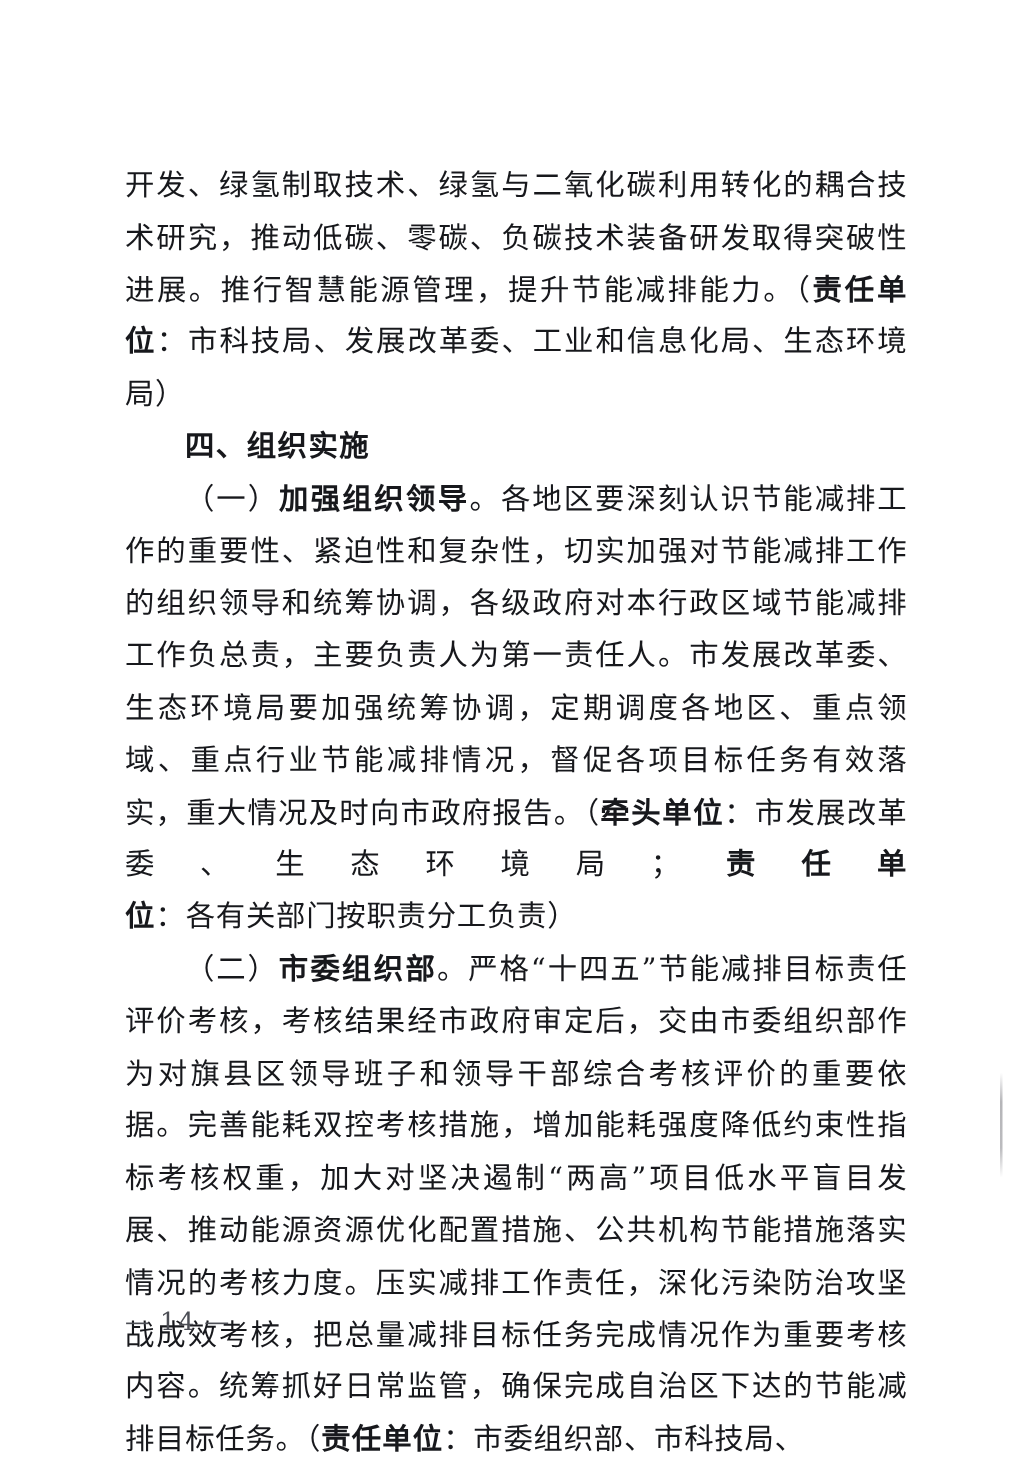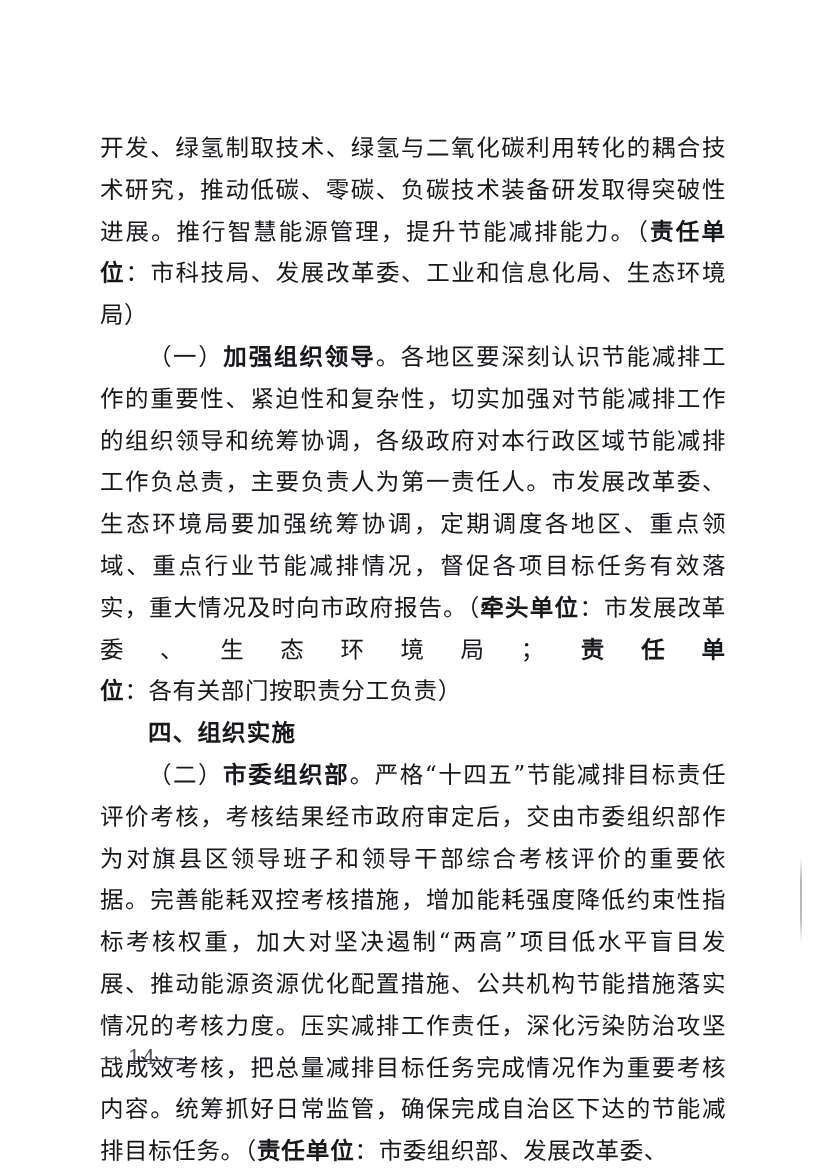--- a/index.html
+++ b/index.html
@@ -77,25 +77,25 @@
 </style>
 </head>
 <body>
 
 <div class="page">
 
   <div class="doc-body">
 
     <p class="para"><span>开发、绿氢制取技术、绿氢与二氧化碳利用转化的耦合技术研究，推动低碳、零碳、负碳技术装备研发取得突破性进展。推行智慧能源管理，提升节能减排能力。（</span><b class="bold">责任单位</b><span>：市科技局、发展改革委、工业和信息化局、生态环境局）</span></p>
 
+    <p class="para heading"><span>四、组织实施</span></p>
+
     <p class="para indent"><span>（一）</span><b class="bold">加强组织领导</b><span>。各地区要深刻认识节能减排工作的重要性、紧迫性和复杂性，切实加强对节能减排工作的组织领导和统筹协调，各级政府对本行政区域节能减排工作负总责，主要负责人为第一责任人。市发展改革委、生态环境局要加强统筹协调，定期调度各地区、重点领域、重点行业节能减排情况，督促各项目标任务有效落实，重大情况及时向市政府报告。（</span><b class="bold">牵头单位</b><span>：市发展改革委、生态环境局；</span><b class="bold">责任单位</b><span>：各有关部门按职责分工负责）</span></p>
 
-    <p class="para heading"><span>四、组织实施</span></p>
-
-    <p class="para indent"><span>（二）</span><b class="bold">市委组织部</b><span>。严格“十四五”节能减排目标责任评价考核，考核结果经市政府审定后，交由市委组织部作为对旗县区领导班子和领导干部综合考核评价的重要依据。完善能耗双控考核措施，增加能耗强度降低约束性指标考核权重，加大对坚决遏制“两高”项目低水平盲目发展、推动能源资源优化配置措施、公共机构节能措施落实情况的考核力度。压实减排工作责任，深化污染防治攻坚战成效考核，把总量减排目标任务完成情况作为重要考核内容。统筹抓好日常监管，确保完成自治区下达的节能减排目标任务。（</span><b class="bold">责任单位</b><span>：市委组织部、发展改革委、</span></p>
+    <p class="para indent"><span>（二）</span><b class="bold">市委组织部</b><span>。严格“十四五”节能减排目标责任评价考核，考核结果经市政府审定后，交由市委组织部作为对旗县区领导班子和领导干部综合考核评价的重要依据。完善能耗双控考核措施，增加能耗强度降低约束性指标考核权重，加大对坚决遏制“两高”项目低水平盲目发展、推动能源资源优化配置措施、公共机构节能措施落实情况的考核力度。压实减排工作责任，深化污染防治攻坚战成效考核，把总量减排目标任务完成情况作为重要考核内容。统筹抓好日常监管，确保完成自治区下达的节能减排目标任务。（</span><b class="bold">责任单位</b><span>：市委组织部、市科技局、</span></p>
 
   </div>
 
   <div class="footer"><span>—</span><span class="pgnum">14</span><span>—</span></div>
 
   <div class="scan-artifact"></div>
 
 </div>
 
 </body></html>

